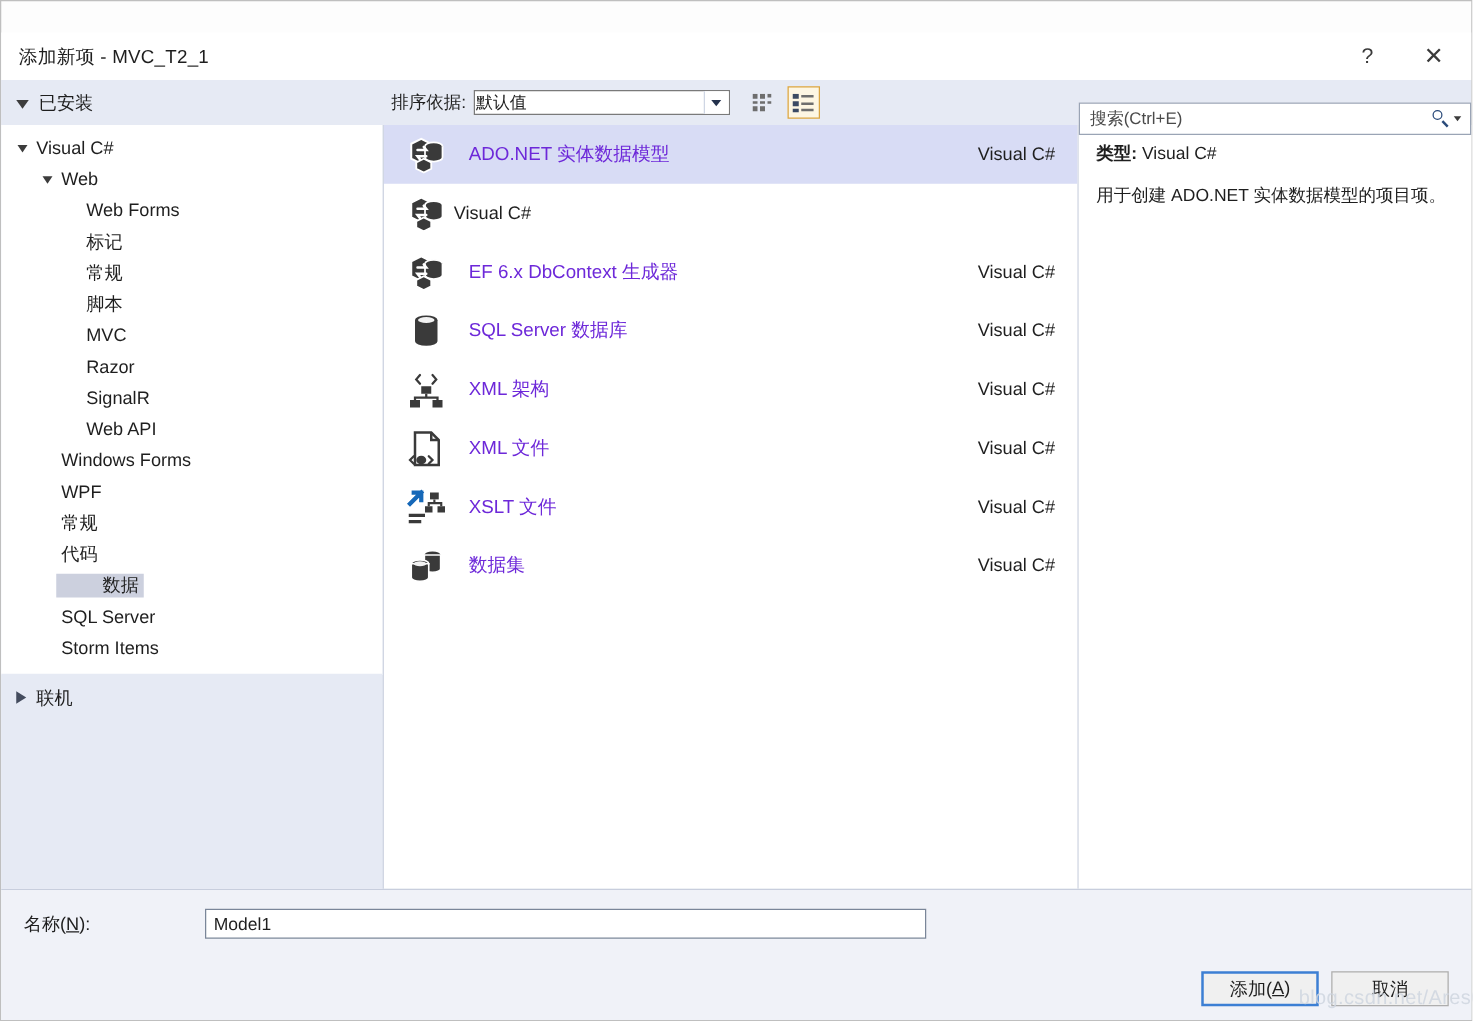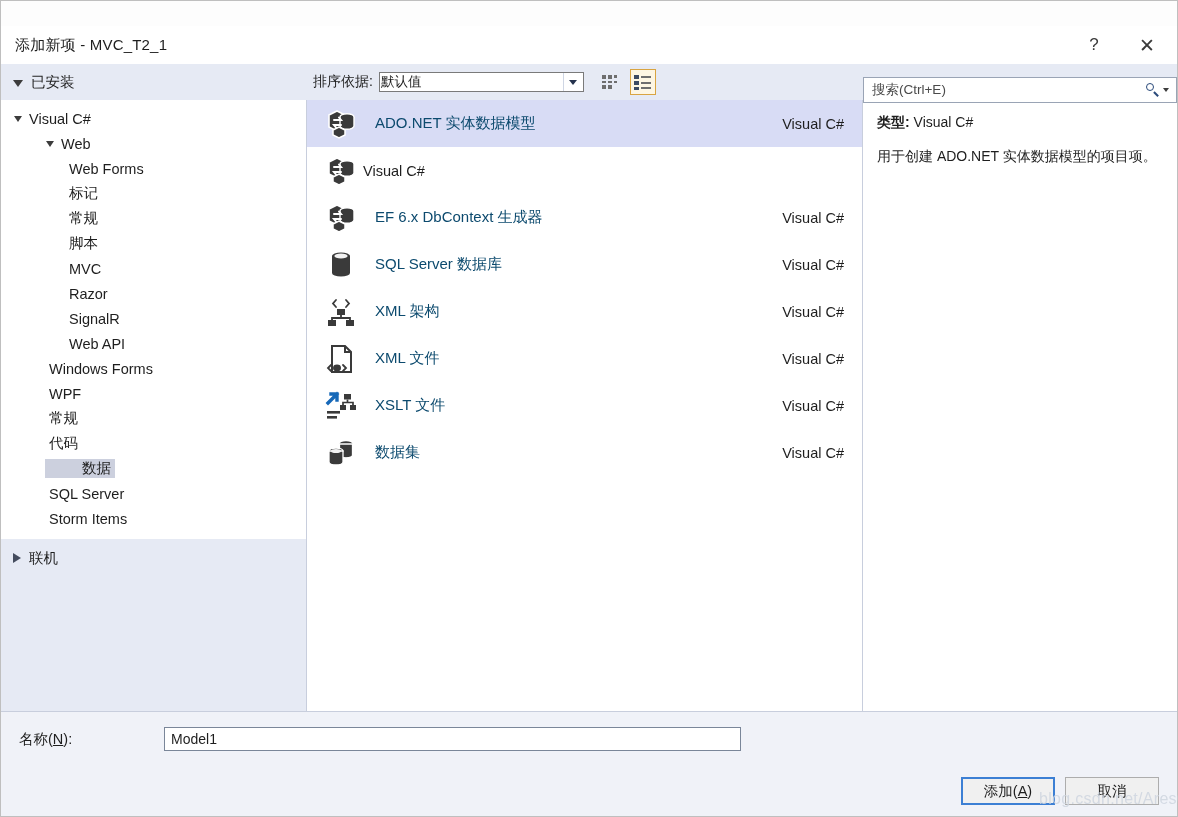--- a/index.html
+++ b/index.html
@@ -110,21 +110,21 @@
     background:transparent;
   }
   .vbtn.selected{
     border:1px solid #d9a441;
     background:#fdf6e3;
   }
 
   .search-wrap{
     width:314px;flex:0 0 314px;
     height:100%;
-    display:flex;align-items:flex-start;
+    display:flex;align-items:center;
     padding-right:0px;
     box-sizing:border-box;
     margin-top:25px;
   }
   .searchbox{
     width:314px;height:26px;
     background:#ffffff;
     border:1px solid #9aa4b5;
     box-sizing:border-box;
     display:flex;align-items:center;
@@ -231,21 +231,21 @@
     box-sizing:border-box;
     cursor:default;
   }
   .item.selected{background:#d8dcf5;}
   .item .ico{
     width:44px;flex:0 0 44px;
     display:flex;align-items:center;justify-content:center;
   }
   .item .name{
     flex:1 1 auto;
-    font-size:15px;color:#0c4a6e;
+    font-size:15px;color:#6d28d9;
     padding-left:12px;
     white-space:nowrap;overflow:hidden;text-overflow:ellipsis;
   }
   .item .lang{
     flex:0 0 auto;
     font-size:14.5px;color:#1e1e1e;
     padding-right:18px;
   }
 
   
@@ -394,21 +394,21 @@
   <div class="body">
 
     <div class="sidebar">
       <div class="tree" id="tree">
           <div class="tree-row" style="padding-left: 10px;">
             <span class="glyph">
               <span class="g-down"></span>
             </span>
             <span class="label">Visual C#</span>
           </div>
-          <div class="tree-row" style="padding-left: 42px; text-align: center;">
+          <div class="tree-row" style="padding-left: 30px; text-align: center;">
             <span class="glyph">
               <span class="g-down"></span>
             </span>
             <span class="label">Web</span>
           </div>
           <div class="tree-row" style="padding-left: 50px;">
             <span class="glyph"></span>
             <span class="label">Web Forms</span>
           </div>
           <div class="tree-row" style="padding-left: 50px;">

